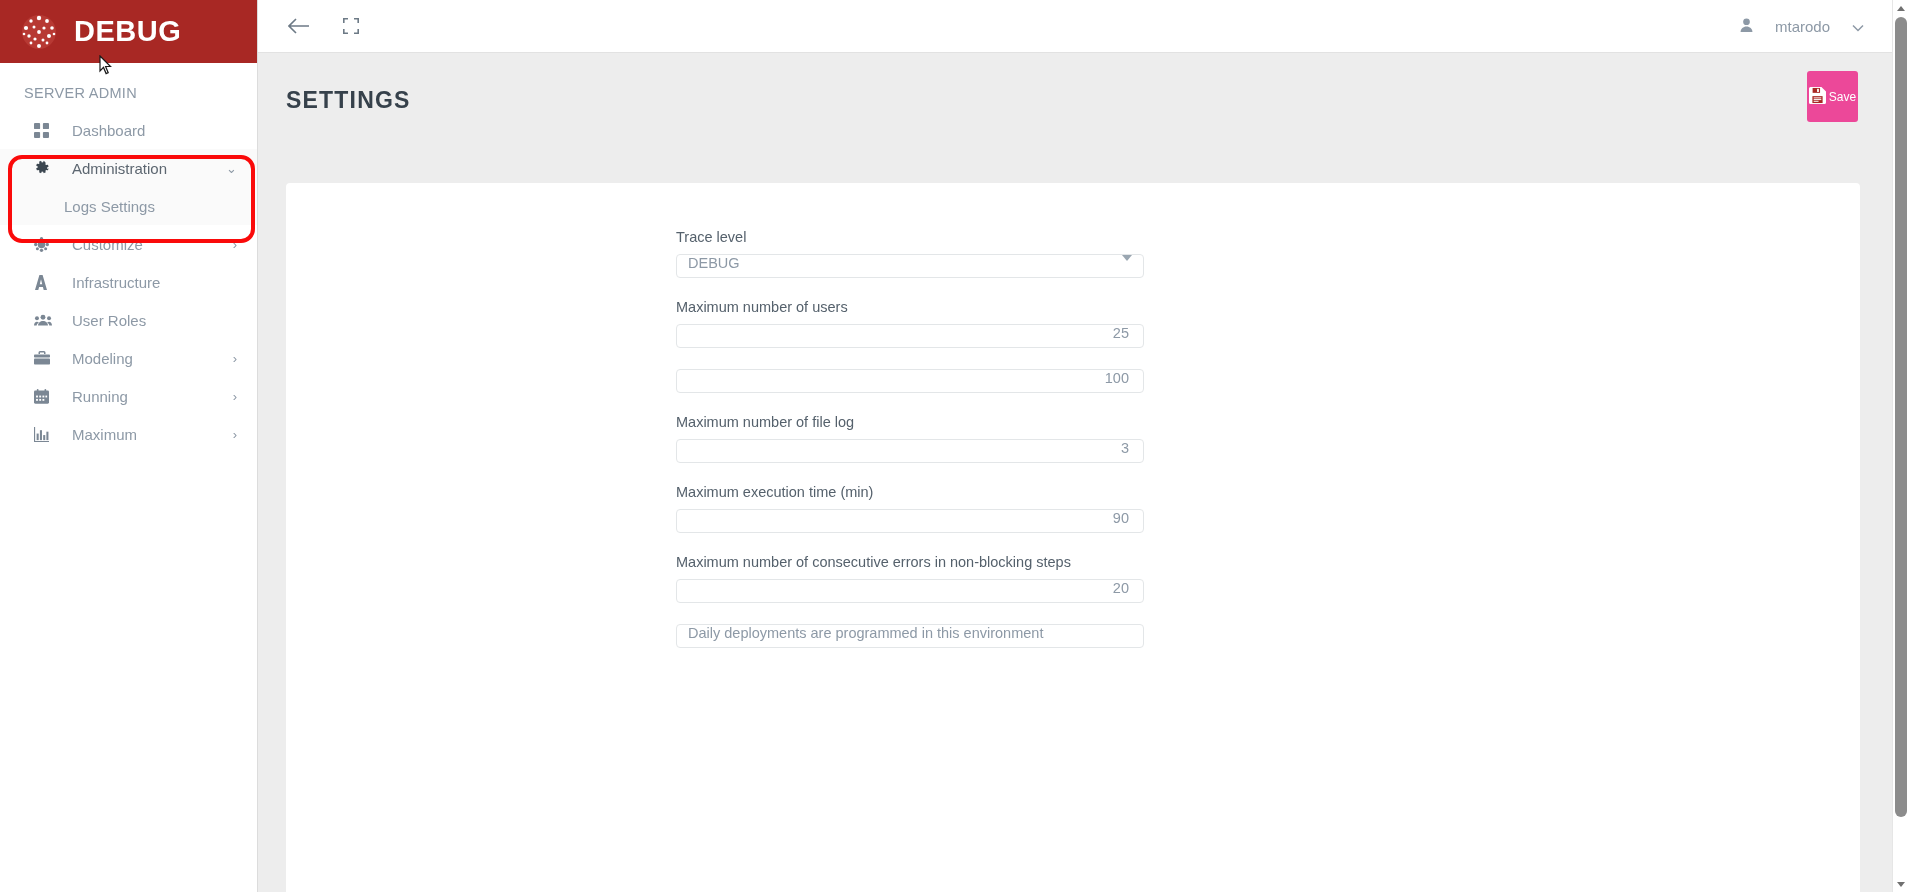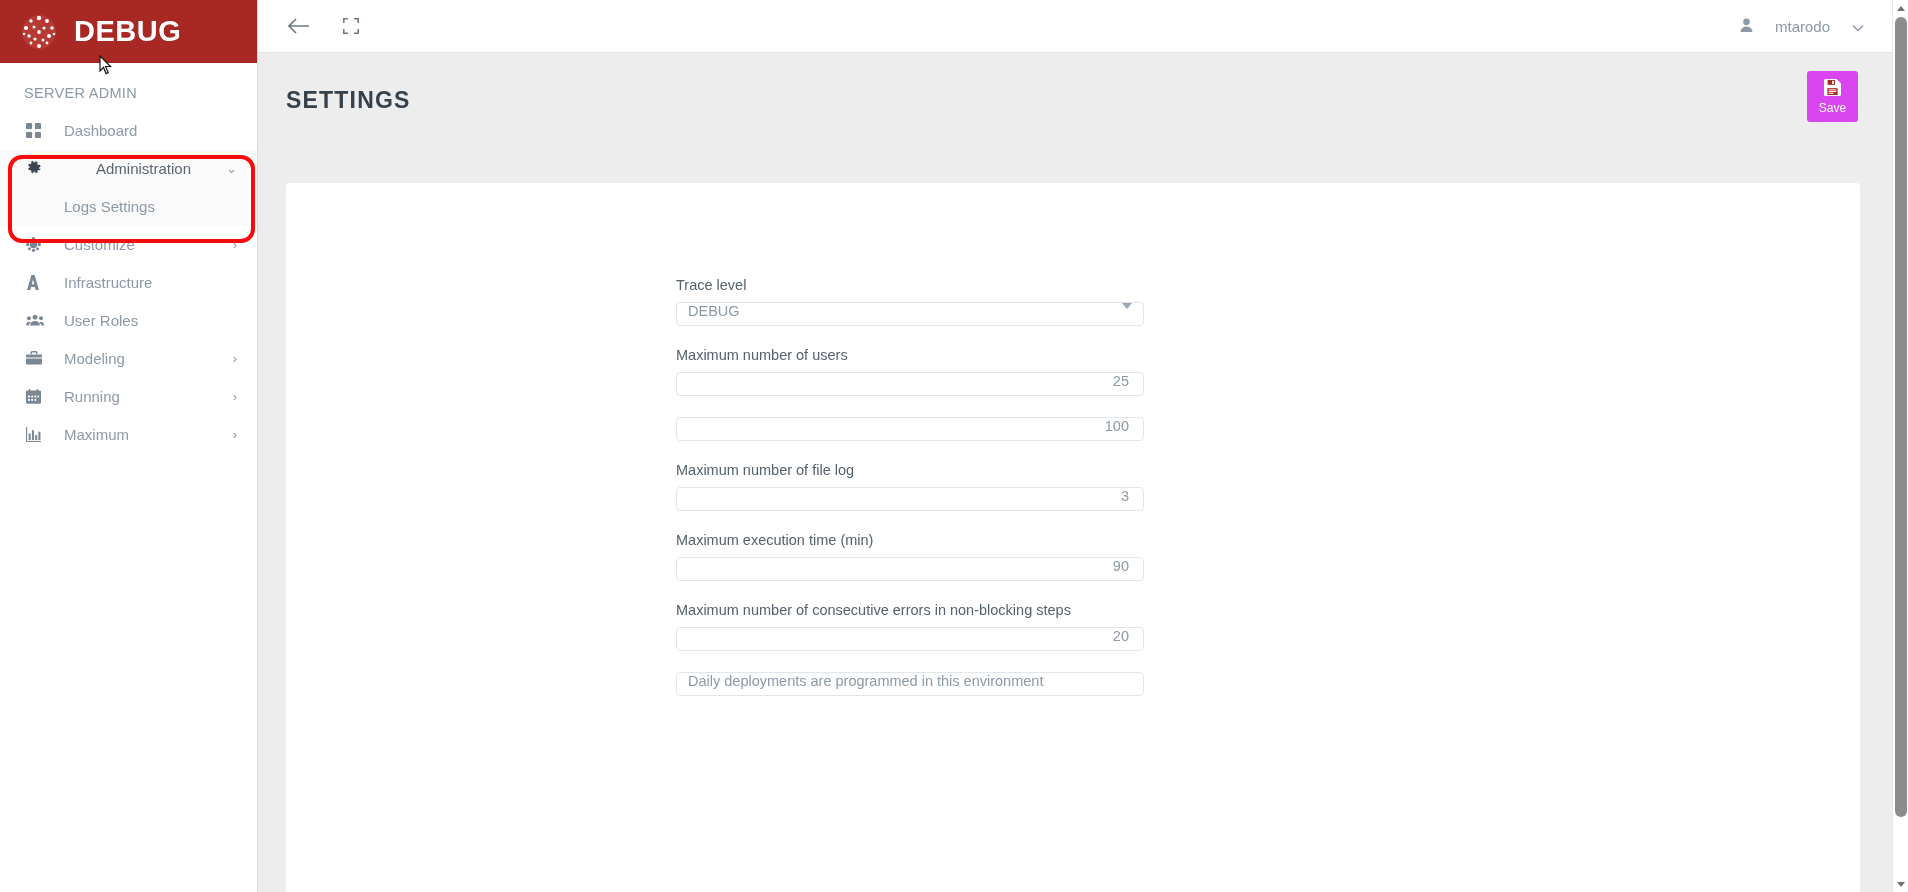--- a/index.html
+++ b/index.html
@@ -53,21 +53,21 @@
     color: #8d99a6;
     font-size: 14.5px;
     padding: 22px 0 10px 24px;
     letter-spacing: 0.3px;
   }
 
   .nav-item {
     display: flex;
     align-items: center;
     height: 38px;
-    padding-left: 26px;
+    padding-left: 34px;
     padding-right: 20px;
     color: #8d99a6;
     font-size: 15px;
     cursor: pointer;
     position: relative;
   }
   .nav-item .nav-icon {
     width: 22px;
     display: flex;
     align-items: center;
@@ -76,21 +76,21 @@
     flex: 0 0 auto;
     margin-right: 16px;
   }
   .nav-item .nav-label { flex: 1 1 auto; white-space: nowrap; }
   .nav-item .nav-caret {
     color: #8d99a6;
     font-size: 13px;
     flex: 0 0 auto;
     line-height: 1;
   }
-  .nav-item.is-open { background: #fafafa; gap: 32px; }
+  .nav-item.is-open { background: #fafafa; }
   .nav-item.is-open .nav-label { color: #5c6670; }
 
   .nav-sub {
     display: flex;
     align-items: center;
     height: 38px;
     padding-left: 64px;
     color: #8d99a6;
     font-size: 15px;
     cursor: pointer;
@@ -163,26 +163,26 @@
     position: absolute;
     left: 27px; top: 34px;
     font-size: 23px;
     color: #36414b;
     letter-spacing: 1.2px;
   }
   .save-btn {
     position: absolute;
     right: 34px; top: 18px;
     width: 51px; height: 51px;
-    background: #d946ef;
+    background: #ec4899;
     border: none;
     border-radius: 3px;
     color: #ffffff;
     display: flex;
-    flex-direction: column;
+    flex-direction: row;
     align-items: center;
     justify-content: center;
     gap: 3px;
     cursor: pointer;
     font-family: "Liberation Sans", sans-serif;
   }
   .save-btn .save-label { font-size: 12px; line-height: 1; }
 
   .card {
     position: absolute;
@@ -190,21 +190,20 @@
     right: 32px;
     top: 130px;
     bottom: -70px;
     background: #ffffff;
     border-radius: 4px;
   }
 
   .form {
     padding-top: 46px;
     padding-left: 390px;
-    margin-top: 48px;
   }
   .field { margin-bottom: 21px; width: 468px; }
   .field-label {
     color: #55616c;
     font-size: 14.5px;
     margin-bottom: 9px;
     white-space: nowrap;
   }
   .field-control {
     height: 24px;

